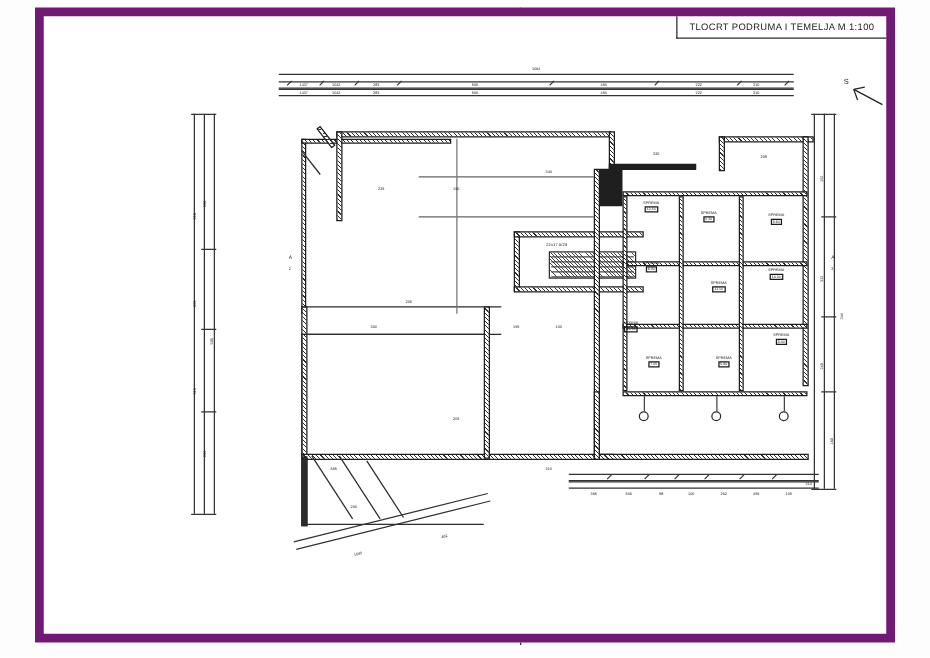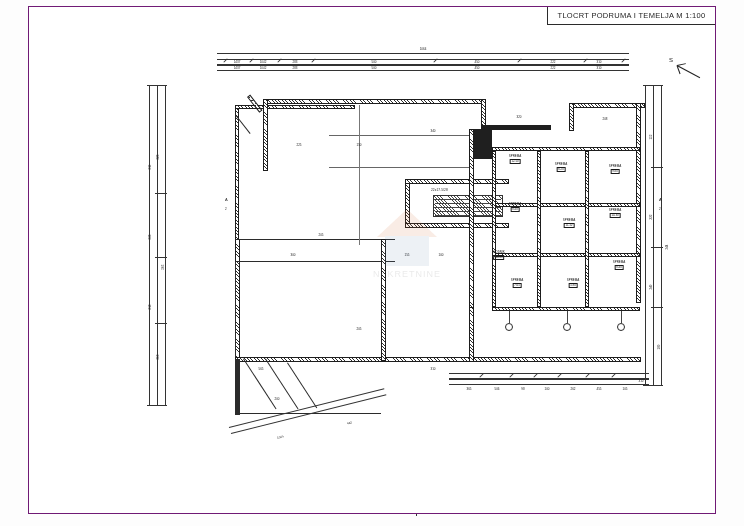--- a/index.html
+++ b/index.html
@@ -19,21 +19,21 @@
     height: 526px;
     background: #fdfdfd;
   }
   
   .frame {
     position: absolute;
     left: 28px;
     top: 6px;
     width: 688px;
     height: 508px;
-    border: 1px solid #701a75;
+    border: 7px solid #701a75;
     box-sizing: border-box;
     background: #ffffff;
   }
   
   .titleblock {
     position: absolute;
     right: 0px;
     top: 0px;
     width: 168px;
     height: 18px;
@@ -457,20 +457,15 @@
       <div class="tickmark" style="left:584px; top:366px;"></div>
     </div>
 
     <div>
       <div class="ln" style="left:200px; top:420px; width:160px; height:1px; transform:rotate(-14deg); transform-origin:left center; background:#333;"></div>
       <div class="ln" style="left:202px; top:426px; width:160px; height:1px; transform:rotate(-14deg); transform-origin:left center; background:#333;"></div>
       <span class="dimtxt" style="left:248px; top:428px; transform:rotate(-14deg);">1045</span>
       <span class="dimtxt" style="left:318px; top:414px; transform:rotate(-14deg);">462</span>
     </div>
 
-    <div class="watermark">
-      <div class="wm-house"></div>
-      <div class="wm-body"></div>
-      <div class="wm-text">NEKRETNINE</div>
-    </div>
 
   </div>
 </div>
 
 </body></html>

